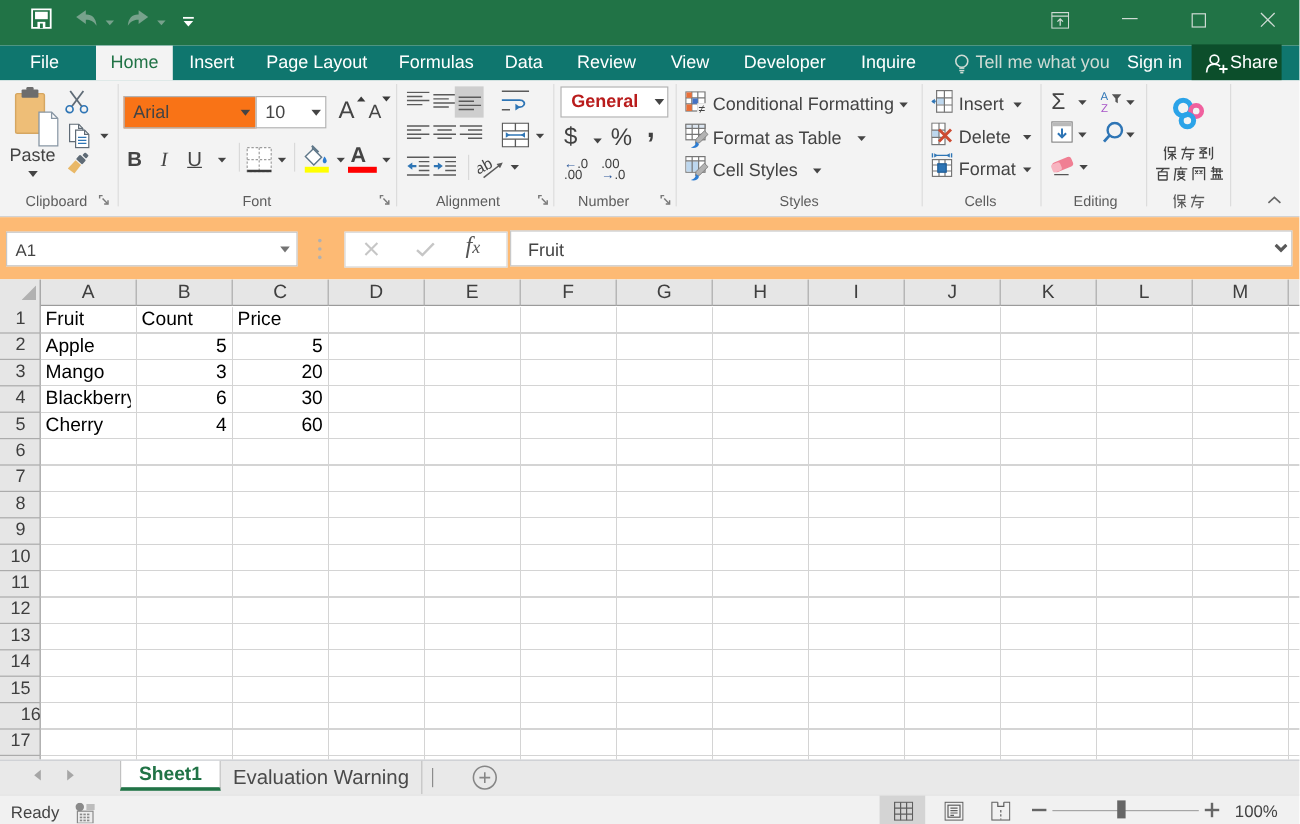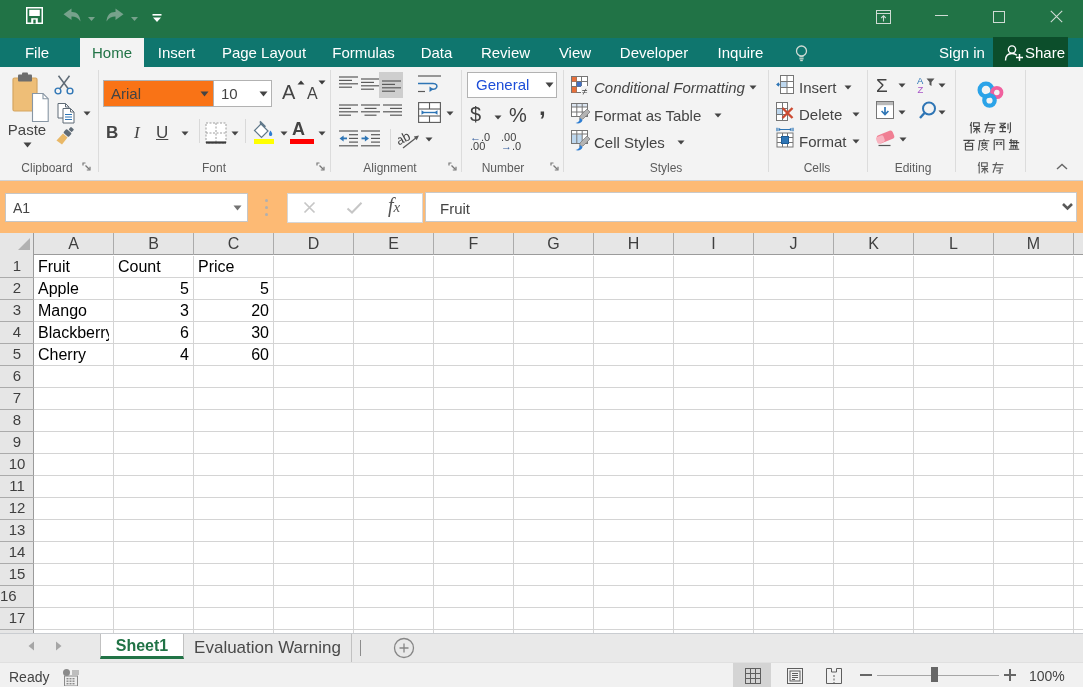--- a/index.html
+++ b/index.html
@@ -82,20 +82,21 @@
   <div class="rtab" style="left:555px;width:40px;">View</div>
   <div class="rtab" style="left:614px;width:80px;">Developer</div>
   <div class="rtab" style="left:713px;width:55px;">Inquire</div>
 
   <svg class="abs" style="left:795px;top:7px" width="13" height="17" viewBox="0 0 13 17">
     <circle cx="6.5" cy="6" r="5" fill="none" stroke="#cfdbd4" stroke-width="1.3"></circle>
     <rect x="4.4" y="11.2" width="4.2" height="1.2" fill="#cfdbd4"></rect>
     <rect x="4.4" y="13.2" width="4.2" height="1.2" fill="#cfdbd4"></rect>
     <rect x="5.2" y="14.8" width="2.6" height="1.4" fill="#cfdbd4"></rect>
   </svg>
+  <div class="rtab" style="left:813px;width:120px;color:#cfdbd4;text-align:left;">Tell me what you</div>
   <div class="rtab" style="left:938px;width:48px;">Sign in</div>
   <div class="abs" style="left:993px;top:-1px;width:75px;height:30px;background:#0c4e2b;"></div>
   <svg class="abs" style="left:1003px;top:6px" width="22" height="18" viewBox="0 0 22 18">
     <circle cx="9" cy="5.5" r="3.6" fill="none" stroke="#fff" stroke-width="1.4"></circle>
     <path d="M2.5 16.5 C2.5 11.5 5.5 9.5 9 9.5 C11 9.5 12.6 10.1 13.8 11.3" fill="none" stroke="#fff" stroke-width="1.4"></path>
     <path d="M16.5 10 L16.5 17 M13 13.5 L20 13.5" stroke="#fff" stroke-width="1.5"></path>
   </svg>
   <div class="rtab" style="left:1024px;width:42px;">Share</div>
 </div>
 <div id="ribbon">
@@ -317,21 +318,21 @@
   <svg class="abs" style="left:425px;top:70px" width="8" height="5" viewBox="0 0 8 5">
       <path d="M0.5 0.5 L7.5 0.5 L4 4.5 Z" fill="#444"></path>
     </svg>
   <div class="glabel" style="left:330px;">Alignment</div>
   <svg class="abs launcher" style="left:448px;">
       <path d="M1 3.5 L1 1 L3.5 1" fill="none" stroke="#787878" stroke-width="1.2"></path>
       <path d="M3.5 3.5 L7.5 7.5" stroke="#787878" stroke-width="1.2"></path>
       <path d="M8 4.8 L8 8 L4.8 8" fill="none" stroke="#787878" stroke-width="1.2"></path>
     </svg>
 
-  <div class="abs" style="left:467px;top:5px;width:90px;height:26px;background:#fff;border:1px solid #b2b2b2;font-size:15px;color:#1d4ed8;line-height:24px;padding-left:8px;">General</div>
+  <div class="abs" style="left:467px;top:5px;width:90px;height:26px;background:#fff;border:1px solid #b2b2b2;font-size:15px;color:#b91c1c;line-height:24px;padding-left:8px;font-weight:bold;">General</div>
   <svg class="abs" style="left:545px;top:15px" width="9" height="6" viewBox="0 0 9 6">
       <path d="M0.5 0.5 L8.5 0.5 L4.5 5.5 Z" fill="#444"></path>
     </svg>
   <div class="abs" style="left:470px;top:36px;font-size:20px;color:#404040;">$</div>
   <svg class="abs" style="left:494px;top:48px" width="8" height="5" viewBox="0 0 8 5">
       <path d="M0.5 0.5 L7.5 0.5 L4 4.5 Z" fill="#444"></path>
     </svg>
   <div class="abs" style="left:509px;top:37px;font-size:20px;color:#404040;">%</div>
   <div class="abs" style="left:539px;top:26px;font-size:24px;font-weight:bold;color:#404040;">,</div>
 
@@ -349,21 +350,21 @@
     <line x1="0.5" y1="5.5" x2="16.5" y2="5.5" stroke="#767676"></line>
       <line x1="0.5" y1="10.5" x2="16.5" y2="10.5" stroke="#767676"></line>
     <line x1="5.5" y1="0.5" x2="5.5" y2="16.5" stroke="#767676"></line>
       <line x1="10.5" y1="0.5" x2="10.5" y2="16.5" stroke="#767676"></line>
     <rect x="1" y="1" width="4.5" height="4.5" fill="#e8703a"></rect>
       <rect x="6" y="6" width="4.5" height="4.5" fill="#4472c4"></rect>
       <rect x="1" y="11" width="4.5" height="5.5" fill="#e8703a"></rect>
     <rect x="10" y="10" width="9" height="9" fill="#f3f3f3"></rect>
     <text x="11" y="18.5" font-size="10" fill="#444" font-family="Liberation Sans">≠</text>
   </svg>
-  <div class="abs rbtn-label" style="left:594px;top:12px;font-style:italic;">Conditional Formatting</div>
+  <div class="abs rbtn-label" style="left:594px;top:12px;">Conditional Formatting</div>
   <svg class="abs" style="left:749px;top:18px" width="8" height="5" viewBox="0 0 8 5">
       <path d="M0.5 0.5 L7.5 0.5 L4 4.5 Z" fill="#444"></path>
     </svg>
   <svg class="abs" style="left:571px;top:36px" width="21" height="21" viewBox="0 0 21 21">
     <rect x="0.5" y="0.5" width="16" height="13" fill="#fff" stroke="#767676"></rect>
     <rect x="0.5" y="0.5" width="16" height="3.5" fill="#dce6f1" stroke="#767676"></rect>
     <line x1="0.5" y1="9" x2="16.5" y2="9" stroke="#767676"></line>
     <line x1="5.8" y1="0.5" x2="5.8" y2="13.5" stroke="#767676"></line>
       <line x1="11.2" y1="0.5" x2="11.2" y2="13.5" stroke="#767676"></line>
     <path d="M9 13 L16 6 L19 9 L12 16 L8.5 16.5 Z" fill="#b3b3b3" stroke="#767676" stroke-width="0.7"></path>
@@ -578,21 +579,21 @@
       <div class="abs" style="left:0;top:133px;width:34px;height:22px;font-size:15px;color:#3f3f3f;text-align:center;line-height:20px;border-bottom:1px solid #ababab;box-sizing:border-box;">6</div>
       <div class="abs" style="left:0;top:155px;width:34px;height:22px;font-size:15px;color:#3f3f3f;text-align:center;line-height:20px;border-bottom:1px solid #ababab;box-sizing:border-box;">7</div>
       <div class="abs" style="left:0;top:177px;width:34px;height:22px;font-size:15px;color:#3f3f3f;text-align:center;line-height:20px;border-bottom:1px solid #ababab;box-sizing:border-box;">8</div>
       <div class="abs" style="left:0;top:199px;width:34px;height:22px;font-size:15px;color:#3f3f3f;text-align:center;line-height:20px;border-bottom:1px solid #ababab;box-sizing:border-box;">9</div>
       <div class="abs" style="left:0;top:221px;width:34px;height:22px;font-size:15px;color:#3f3f3f;text-align:center;line-height:20px;border-bottom:1px solid #ababab;box-sizing:border-box;">10</div>
       <div class="abs" style="left:0;top:243px;width:34px;height:22px;font-size:15px;color:#3f3f3f;text-align:center;line-height:20px;border-bottom:1px solid #ababab;box-sizing:border-box;">11</div>
       <div class="abs" style="left:0;top:265px;width:34px;height:22px;font-size:15px;color:#3f3f3f;text-align:center;line-height:20px;border-bottom:1px solid #ababab;box-sizing:border-box;">12</div>
       <div class="abs" style="left:0;top:287px;width:34px;height:22px;font-size:15px;color:#3f3f3f;text-align:center;line-height:20px;border-bottom:1px solid #ababab;box-sizing:border-box;">13</div>
       <div class="abs" style="left:0;top:309px;width:34px;height:22px;font-size:15px;color:#3f3f3f;text-align:center;line-height:20px;border-bottom:1px solid #ababab;box-sizing:border-box;">14</div>
       <div class="abs" style="left:0;top:331px;width:34px;height:22px;font-size:15px;color:#3f3f3f;text-align:center;line-height:20px;border-bottom:1px solid #ababab;box-sizing:border-box;">15</div>
-      <div class="abs" style="left:0;top:353px;width:34px;height:22px;font-size:15px;color:#3f3f3f;text-align:left;line-height:20px;border-bottom:1px solid #ababab;box-sizing:border-box;">16</div>
+      <div class="abs" style="left:0;top:353px;width:34px;height:22px;font-size:15px;color:#3f3f3f;text-align:right;line-height:20px;border-bottom:1px solid #ababab;box-sizing:border-box;">16</div>
       <div class="abs" style="left:0;top:375px;width:34px;height:22px;font-size:15px;color:#3f3f3f;text-align:center;line-height:20px;border-bottom:1px solid #ababab;box-sizing:border-box;">17</div>
     </div>
 
   <div class="abs" style="left:34px;top:23px;width:1049px;height:377px;
     background-image:repeating-linear-gradient(to right,transparent 0 79px,#d4d4d4 79px 80px),repeating-linear-gradient(to bottom,transparent 0 21px,#d4d4d4 21px 22px);"></div>
 
   <div id="data">
       <div class="abs" style="left:38px;top:23px;width:71px;height:22px;font-size:16px;color:#000;line-height:21px;white-space:nowrap;overflow:hidden;">Fruit</div>
       <div class="abs" style="left:118px;top:23px;width:71px;height:22px;font-size:16px;color:#000;line-height:21px;white-space:nowrap;overflow:hidden;">Count</div>
       <div class="abs" style="left:198px;top:23px;width:71px;height:22px;font-size:16px;color:#000;line-height:21px;white-space:nowrap;overflow:hidden;">Price</div>

